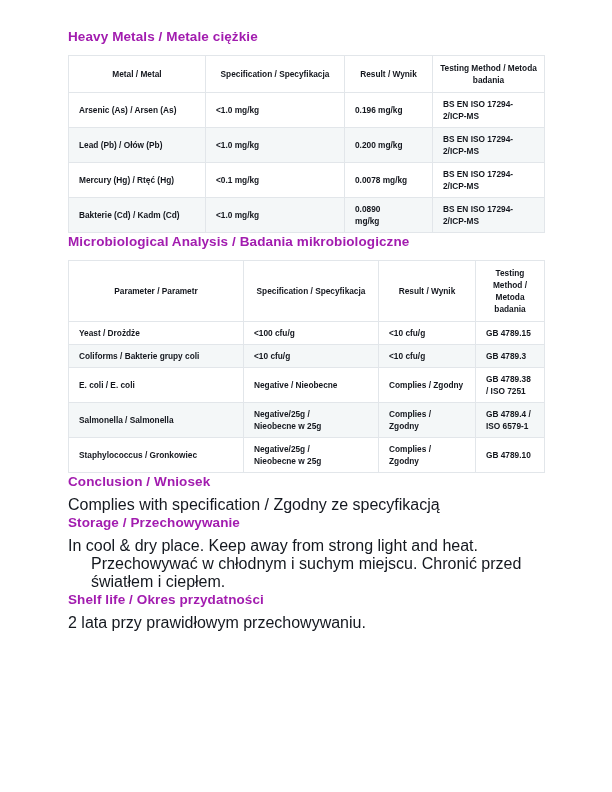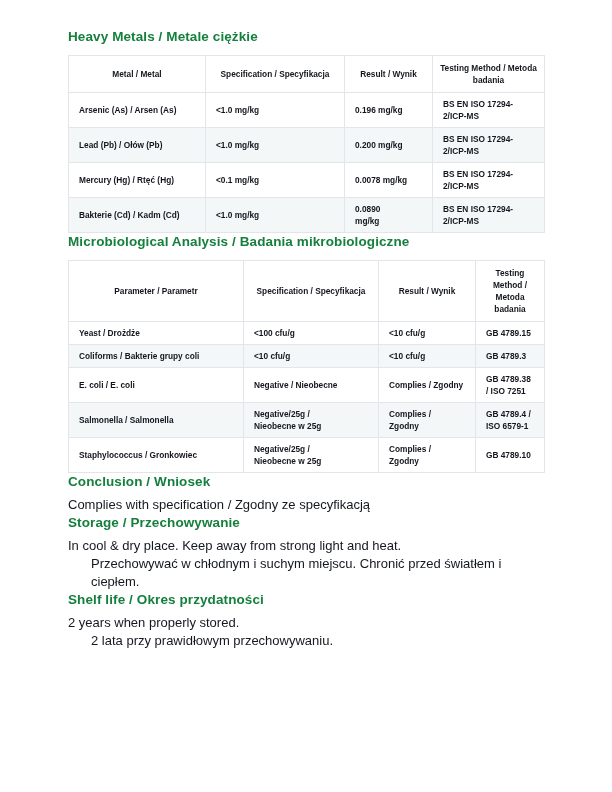--- a/index.html
+++ b/index.html
@@ -14,21 +14,21 @@
     width: 612px; height: 792px;
     padding: 28px 67px 0 68px;
     overflow: hidden;
     background: #ffffff;
   }
   h1.sec {
     margin: 0;
     font-size: 13.5px;
     line-height: 17px;
     font-weight: 700;
-    color: #15803d;
+    color: #a21caf;
     letter-spacing: 0.1px;
   }
   .mt-micro  { margin-top: 26px; }
   .mt-conc   { margin-top: 25px; }
   .mt-stor   { margin-top: 30px; }
   .mt-shelf  { margin-top: 22px; }
 
   table.tbl {
     border-collapse: collapse;
     table-layout: fixed;
@@ -60,21 +60,21 @@
   .tbl.hm th:nth-child(1) { width: 124px; }
   .tbl.hm th:nth-child(2) { width: 126px; }
   .tbl.hm th:nth-child(3) { width: 75px;  }
 
   .tbl.micro th:nth-child(1) { width: 162px; margin-left: 44px; }
   .tbl.micro th:nth-child(2) { width: 122px; }
   .tbl.micro th:nth-child(3) { width: 84px;  }
 
   p.body {
     margin: 6px 0 0 0;
-    font-size: 13px;
+    font-size: 16px;
     line-height: 18px;
     font-weight: 500;
     color: #14181f;
   }
   p.body + p.body { margin-top: 0; margin-left: 23px; }
 </style>
 </head>
 <body>
 
 <div class="page">
@@ -169,16 +169,15 @@
     </table>
 
   <h1 class="sec mt-conc">Conclusion / Wniosek</h1>
   <p class="body">Complies with specification / Zgodny ze specyfikacją</p>
 
   <h1 class="sec mt-stor">Storage / Przechowywanie</h1>
   <p class="body">In cool &amp; dry place. Keep away from strong light and heat.</p>
   <p class="body">Przechowywać w chłodnym i suchym miejscu. Chronić przed światłem i ciepłem.</p>
 
   <h1 class="sec mt-shelf">Shelf life / Okres przydatności</h1>
-  <p class="body">2 years when properly stored.</p>
   <p class="body">2 lata przy prawidłowym przechowywaniu.</p>
 
 </div>
 
 </body></html>

